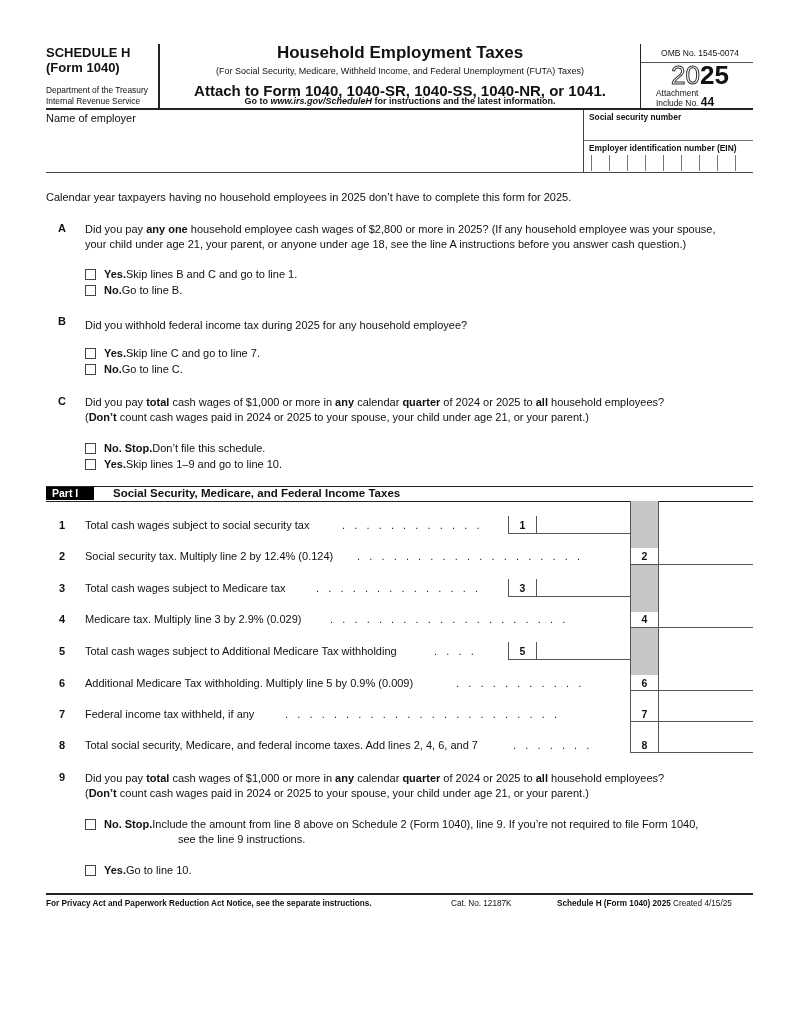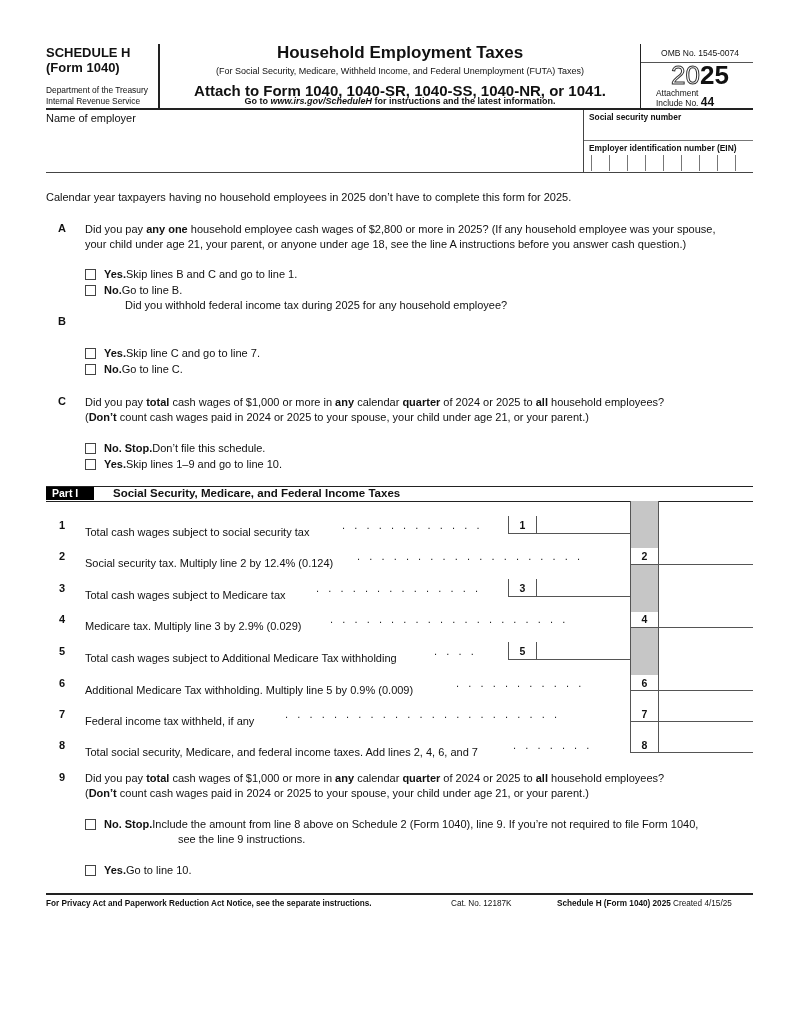--- a/index.html
+++ b/index.html
@@ -34,21 +34,21 @@
   .letter { font-size: 11px; font-weight: bold; }
   .cb-row { display: flex; align-items: center; font-size: 11px; height: 16px; }
   .cb { width: 9px; height: 9px; border: 1px solid #444; margin-right: 8px; background: #fff; display: inline-block; }
 
   
   .part-bar { left: 46px; top: 486px; width: 707px; height: 14px; border-top: 1px solid #222; border-bottom: 1px solid #222; }
   .part-badge { left: 46px; top: 487px; width: 48px; height: 13px; background: #000; color: #fff; font-size: 10.5px; font-weight: bold; line-height: 13px; padding-left: 6px; box-sizing: border-box; }
   .part-title { left: 113px; top: 486px; font-size: 11.5px; font-weight: bold; line-height: 15px; }
 
   .line-num { font-size: 11px; font-weight: bold; }
-  .line-txt { font-size: 11px; white-space: nowrap; margin-top: 7px; }
+  .line-txt { font-size: 11px; white-space: nowrap; }
   .dots { font-size: 11px; letter-spacing: 0; white-space: nowrap; color: #222; }
   .shade { background: #c6c6c6; }
   .box-label { font-size: 10.5px; font-weight: bold; text-align: center; }
 
   .footer { font-size: 8.2px; }
 </style>
 </head>
 <body>
 
 <div class="abs hdr-left-1">
@@ -111,21 +111,21 @@
       <span> Skip lines B and C and go to line 1.</span>
     </div>
   <div class="cb-row">
       <span class="cb"></span>
       <span class="b">No.</span>
       <span> Go to line B.</span>
     </div>
 </div>
 
 <div class="abs letter" style="left:58px; top:315px;">B</div>
-<div class="abs txt" style="left:85px; top:298px;margin-left:40px;">Did you withhold federal income tax during 2025 for any household employee?</div>
+<div class="abs txt" style="left:85px; top:318px;">Did you withhold federal income tax during 2025 for any household employee?</div>
 <div class="abs" style="left:85px; top:345px;">
   <div class="cb-row">
       <span class="cb"></span>
       <span class="b">Yes.</span>
       <span> Skip line C and go to line 7.</span>
     </div>
   <div class="cb-row">
       <span class="cb"></span>
       <span class="b">No.</span>
       <span> Go to line C.</span>

